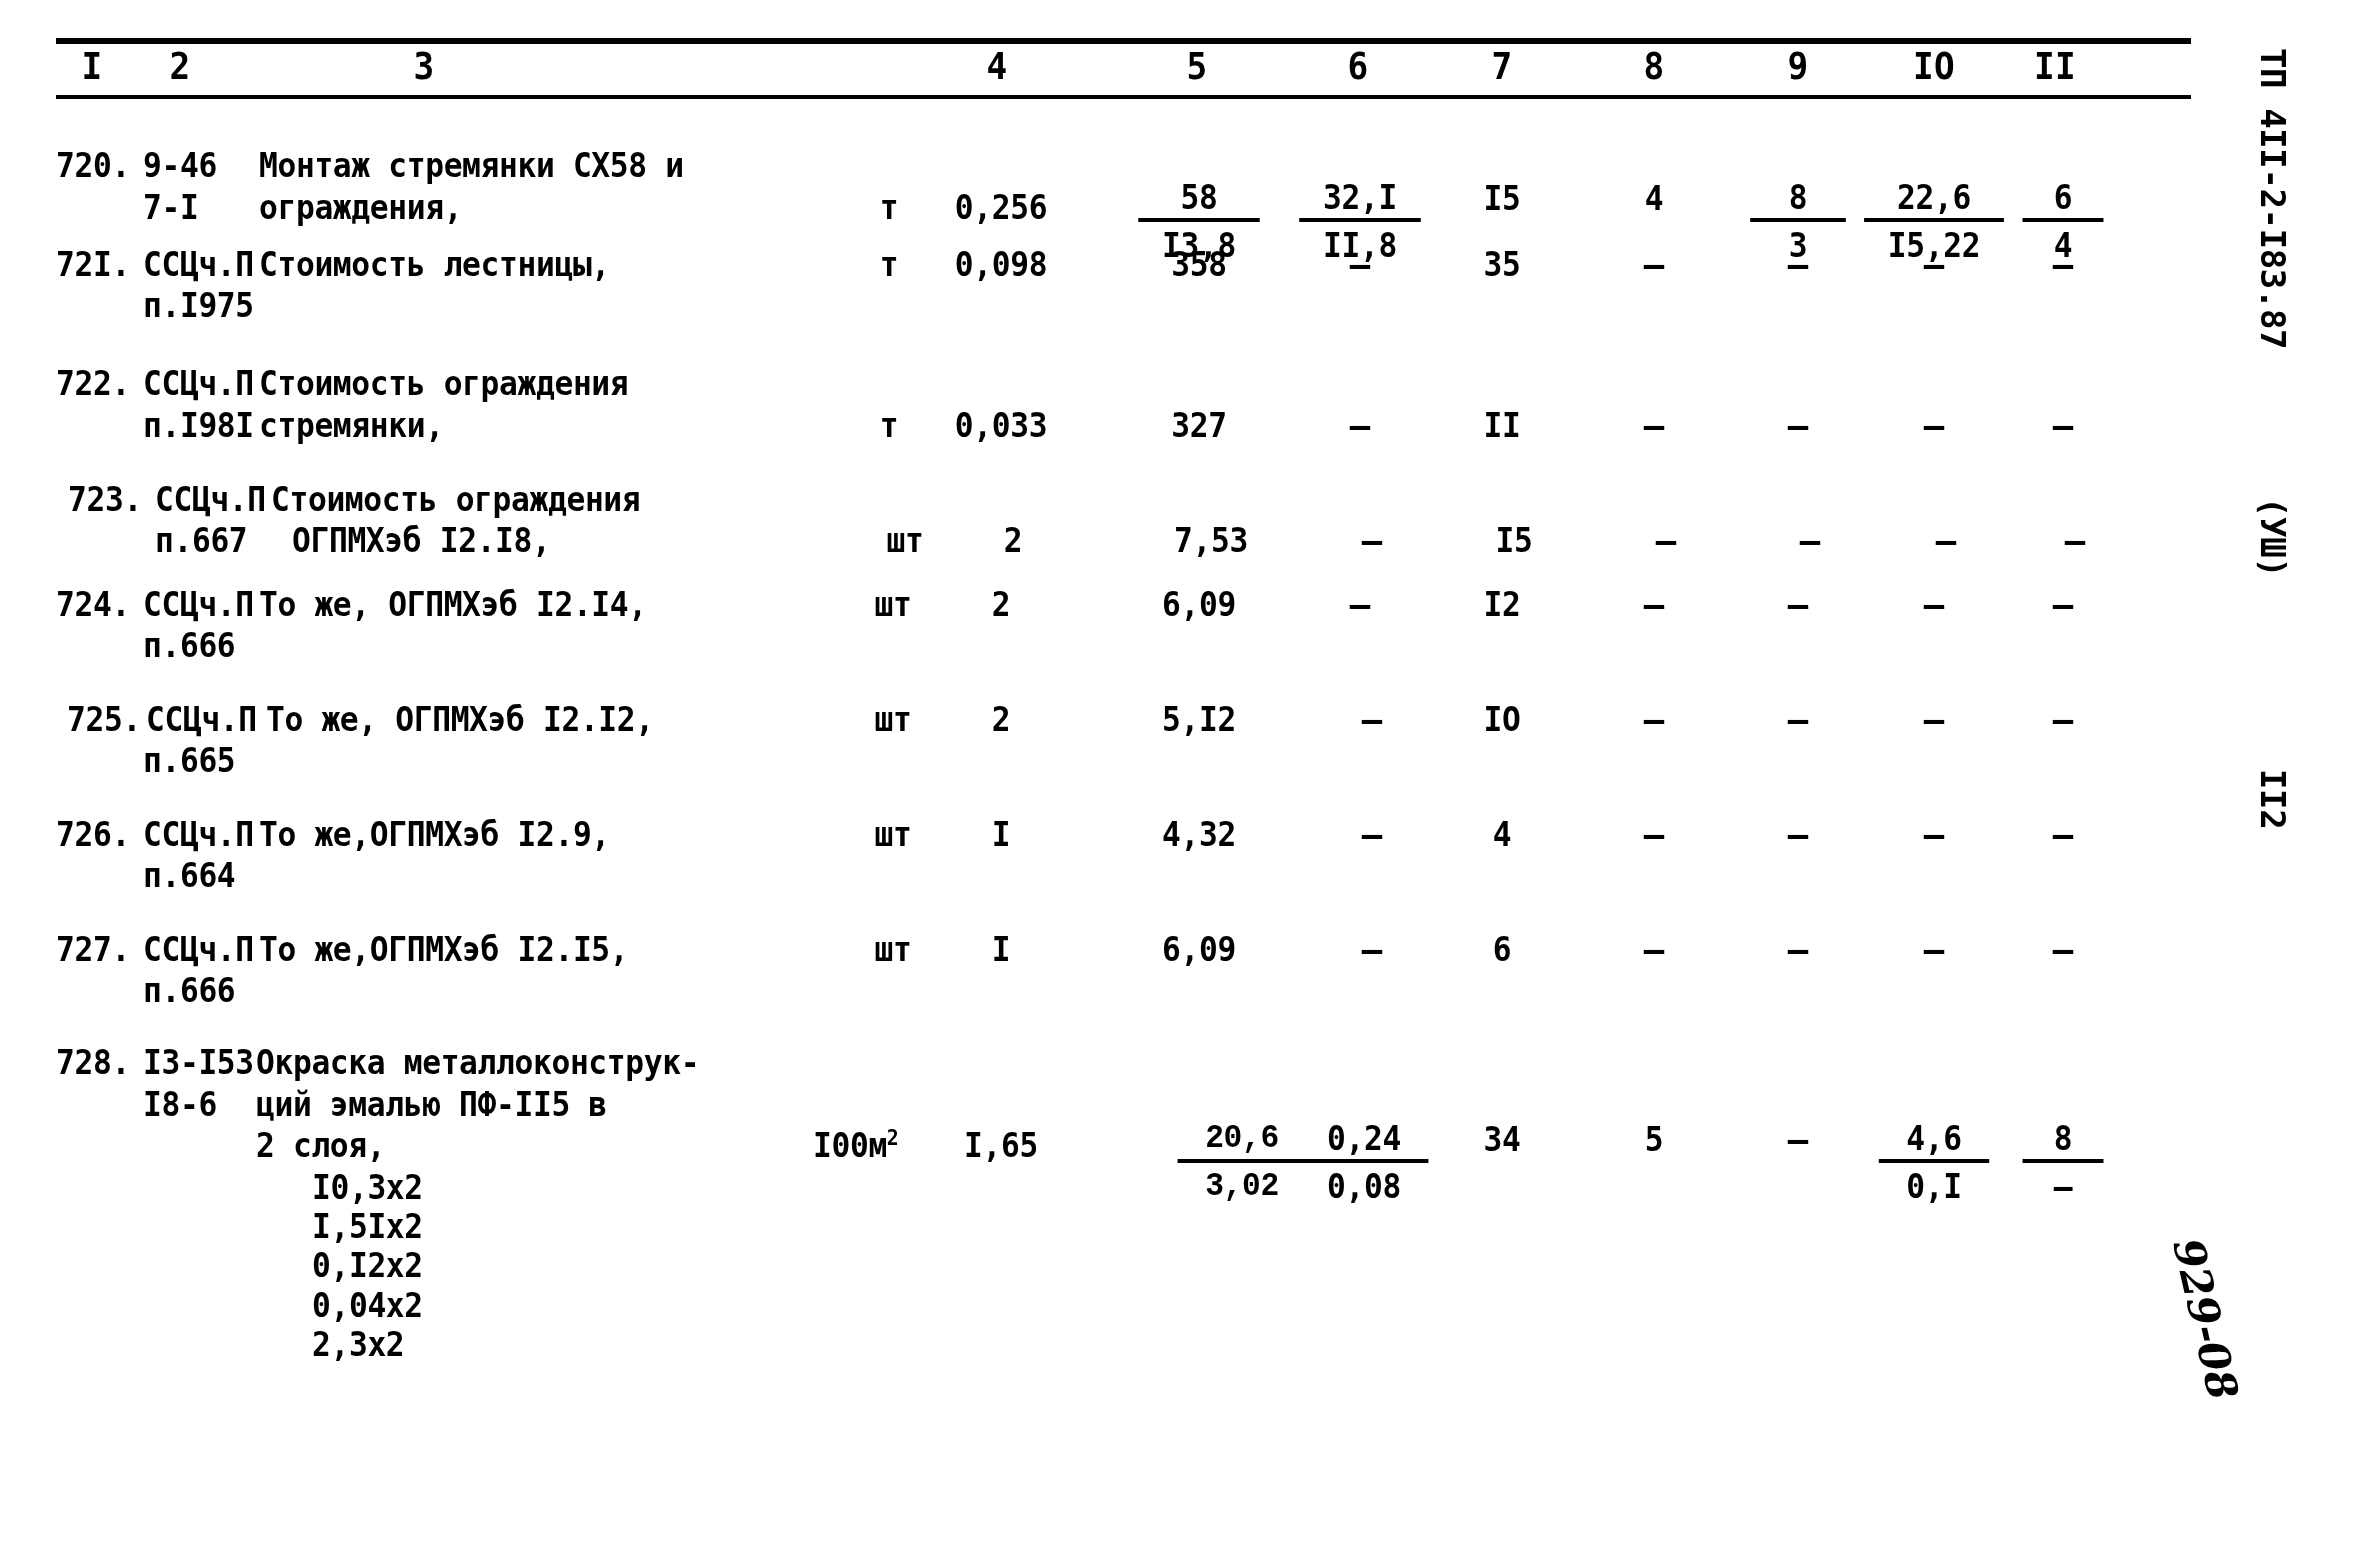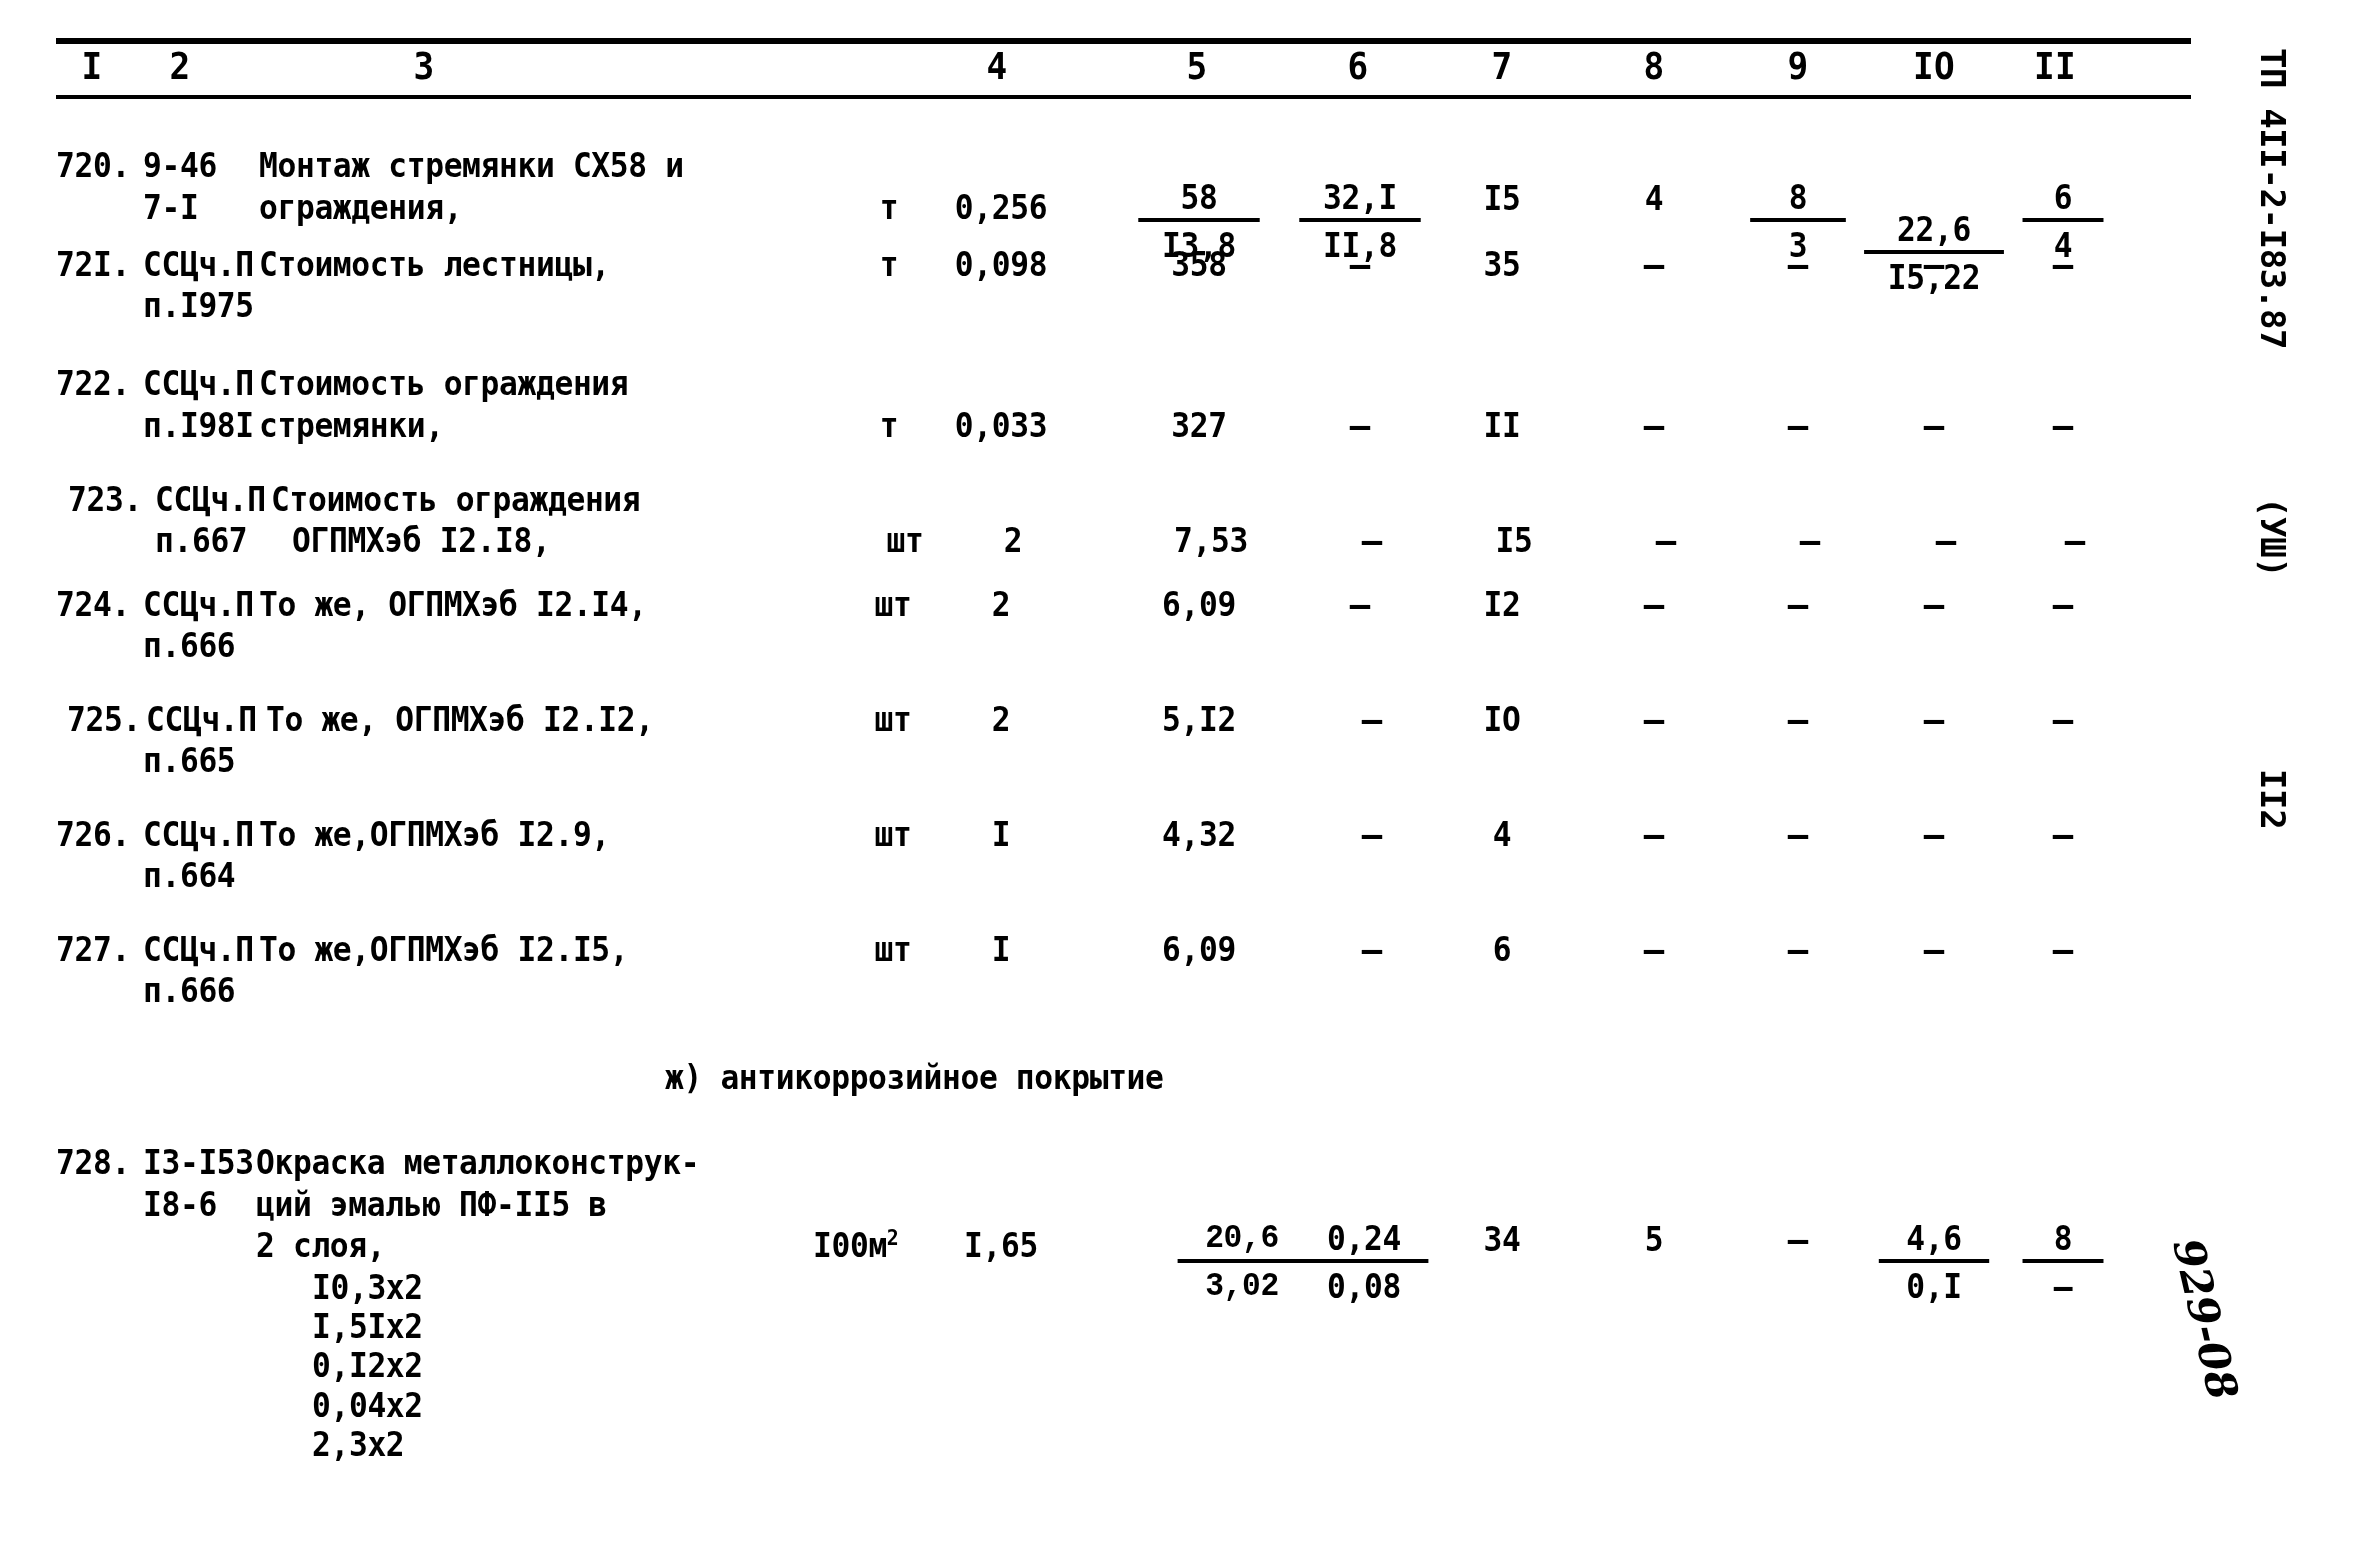--- a/index.html
+++ b/index.html
@@ -187,21 +187,21 @@
         <div class="frac" style="left:1238px;top:70px;width:132px;">
           <span class="num">32,I</span>
           <span class="den">II,8</span>
         </div>
         <div class="cell ctr" style="left:1394px;top:70px;width:104px;">I5</div>
         <div class="cell ctr" style="left:1546px;top:70px;width:104px;">4</div>
         <div class="frac" style="left:1690px;top:70px;width:104px;">
           <span class="num">8</span>
           <span class="den">3</span>
         </div>
-        <div class="frac" style="left:1802px;top:70px;width:152px;margin-top:32px;">
+        <div class="frac" style="left:1802px;top:70px;width:152px;">
           <span class="num">22,6</span>
           <span class="den">I5,22</span>
         </div>
         <div class="frac" style="left:1963px;top:70px;width:88px;">
           <span class="num">6</span>
           <span class="den">4</span>
         </div>
       </div>
 
       <div class="row" style="height:107px;">
@@ -311,23 +311,20 @@
         <div class="cell ctr" style="left:885px;top:6.4px;width:120px;">I</div>
         <div class="cell ctr" style="left:1077px;top:6.4px;width:132px;">6,09</div>
         <div class="dash" style="left:1250px;top:6.4px;width:132px;">–</div>
         <div class="cell ctr" style="left:1394px;top:6.4px;width:104px;">6</div>
         <div class="dash" style="left:1546px;top:6.4px;width:104px;">–</div>
         <div class="dash" style="left:1690px;top:6.4px;width:104px;">–</div>
         <div class="dash" style="left:1802px;top:6.4px;width:152px;">–</div>
         <div class="dash" style="left:1963px;top:6.4px;width:88px;">–</div>
       </div>
 
-      <div class="row" style="height:100px;">
-        <div class="subhead" style="left:609px; top:16px;">ж) антикоррозийное покрытие</div>
-      </div>
 
       <div class="row" style="height:320px;">
         <div class="cell" style="left:0px;   top:0px;">728.</div>
         <div class="cell" style="left:87px; top:0px;">I3-I53</div>
         <div class="cell" style="left:87px; top:42px;">I8-6</div>
         <div class="cell" style="left:200px; top:0px;">Окраска металлоконструк-</div>
         <div class="cell" style="left:200px; top:42px;">ций эмалью ПФ-II5 в</div>
         <div class="cell" style="left:200px; top:83px;">2 слоя,</div>
 
         <div class="cell" style="left:256px; top:125px;">I0,3x2</div>

